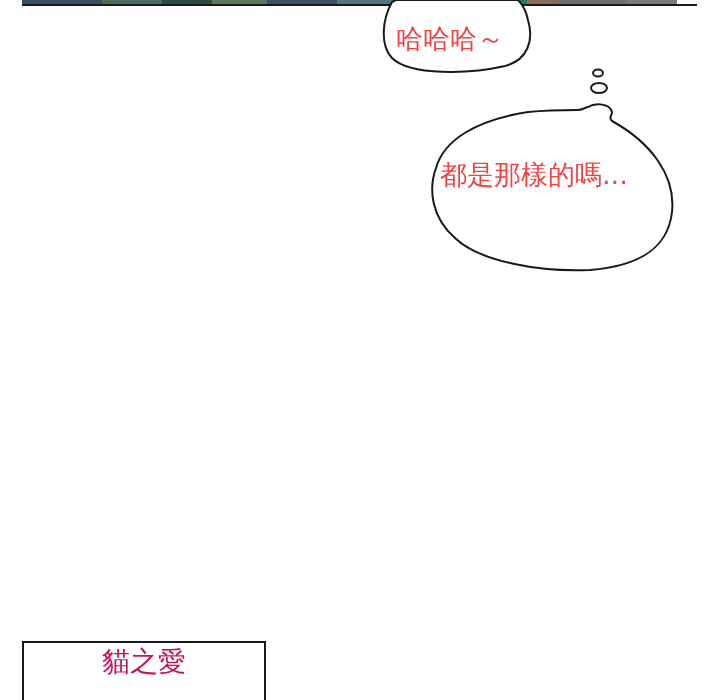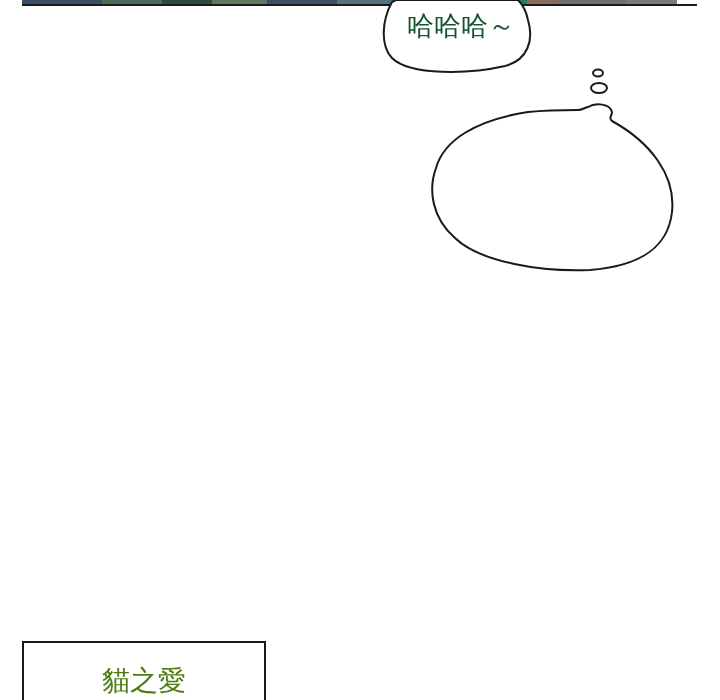--- a/index.html
+++ b/index.html
@@ -2,27 +2,27 @@
 <html><head>
 <meta charset="utf-8">
 <style>
   html, body { margin: 0; padding: 0; background: #ffffff; }
   body { width: 720px; height: 700px; position: relative; overflow: hidden;
          font-family: "DejaVu Sans", "Liberation Sans", sans-serif; }
   .panel-strip { position: absolute; left: 22px; top: 0; width: 675px; height: 4px;
                  border-bottom: 2px solid #1a1a1a; display: flex; overflow: hidden; }
   .panel-strip span { display: block; height: 100%; }
   .bubble-svg { position: absolute; left: 0; top: 0; width: 720px; height: 700px; }
-  .bubble-text { position: absolute; color: #14532d; font-size: 27px; line-height: 32px;
-                 text-align: center; white-space: nowrap; }
+  .bubble-text { position: absolute; color: #ef4444; font-size: 27px; line-height: 32px;
+                 text-align: left; white-space: nowrap; margin-top: 13px; }
   #laugh-text { left: 396px; top: 10px; width: 130px; }
   #thought-text { left: 440px; top: 146px; width: 232px; }
   .title-box { position: absolute; left: 22px; top: 641px; width: 244px; height: 70px;
                border: 2px solid #1a1a1a; background: #fff; box-sizing: border-box; }
-  .title-box span { display: block; text-align: center; margin-top: 19px; font-size: 28px; color: #4d7c0f; }
+  .title-box span { display: block; text-align: center; font-size: 28px; color: #be185d; }
 </style>
 </head>
 <body>
 
 <div class="panel-strip">
   <span style="width:80px;background:#3b4f63"></span>
   <span style="width:60px;background:#4e6a5a"></span>
   <span style="width:50px;background:#2f4a44"></span>
   <span style="width:55px;background:#5d7a5f"></span>
   <span style="width:70px;background:#3c5166"></span>
@@ -44,17 +44,18 @@
 
   <path d="M588,107 C596,102 610,104 612,112 C612,116 608,118 612,121
            C650,142 676,175 672,212 C668,248 640,266 590,270
            C540,272 480,262 455,238 C432,218 428,190 436,168
            C444,140 476,120 528,112 C548,110 566,110 578,110
            C582,110 584,108 588,107 Z" fill="#ffffff" stroke="#1a1a1a" stroke-width="2"></path>
 </svg>
 
 <div id="laugh-text" class="bubble-text">哈哈哈～</div>
 <div id="thought-text" class="bubble-text">
+  <div>都是那樣的嗎...</div>
 </div>
 
 <div class="title-box">
   <span>貓之愛</span>
 </div>
 
 </body></html>

